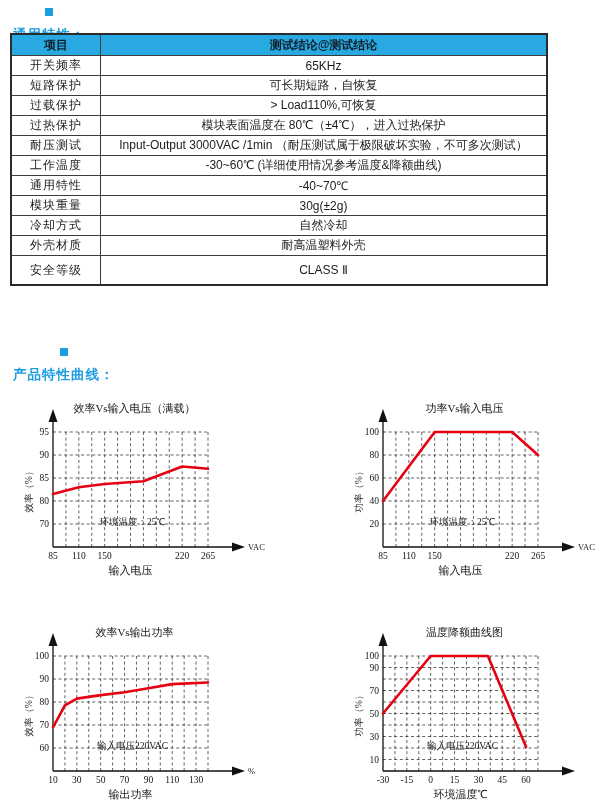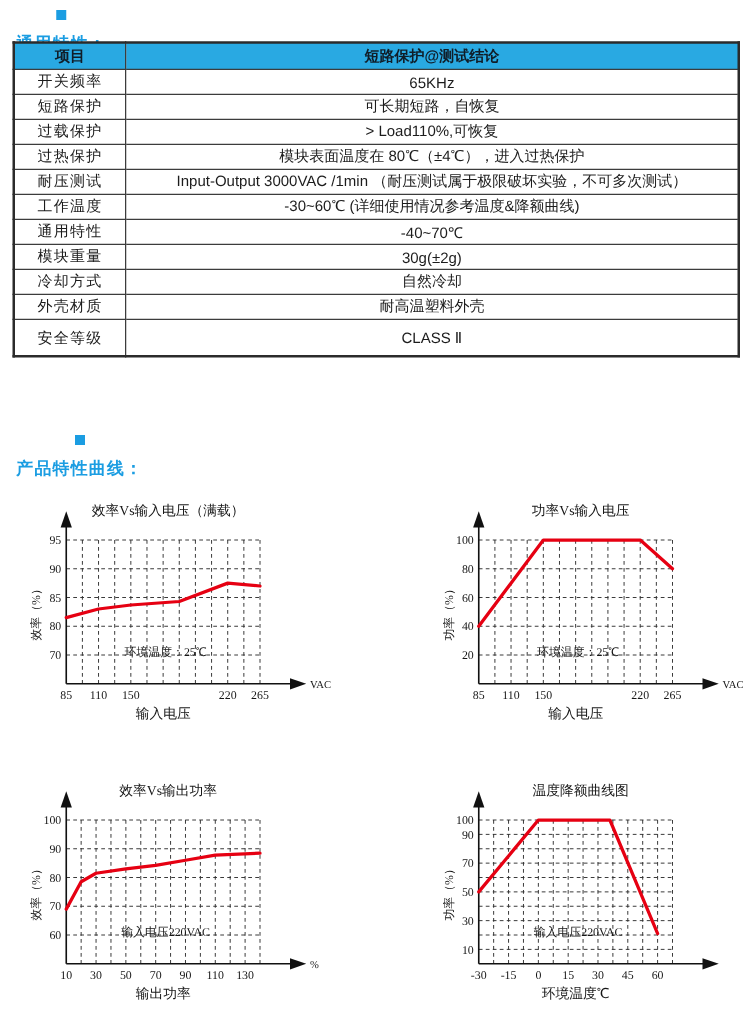--- a/index.html
+++ b/index.html
@@ -8,21 +8,21 @@
     font-family:"Liberation Sans",sans-serif;color:#1a1a1a;
   }
   
   .sec{position:absolute;display:flex;align-items:center;gap:10px;flex-direction:column;}
   .sec-1{left:13px;top:8px;}
   .sec-2{left:13px;top:348px;}
   .bullet{width:8px;height:8px;background:#1B9DE2;flex:0 0 auto;}
   .sec-title{color:#1B9DE2;font-weight:bold;font-size:13.5px;letter-spacing:1px;}
   
   table.spec{
-    position:absolute;left:10px;top:33px;width:582px;
+    position:absolute;left:10px;top:33px;width:538px;
     border-collapse:collapse;font-size:12px;color:#1c1c1c;
     border:2px solid #2b2b2b;table-layout:fixed;
   }
   table.spec th,table.spec td{border:1px solid #3c3c3c;padding:0;}
   table.spec thead th{
     background:#29A9E2;color:#101d28;font-weight:bold;height:20px;text-align:center;
   }
   table.spec thead th.col-item{width:88px;}
   table.spec tbody th{
     width:88px;text-align:center;font-weight:normal;height:19px;letter-spacing:1px;
@@ -44,21 +44,21 @@
 
 <div class="sec sec-1">
   <span class="bullet"></span>
   <span class="sec-title">通用特性：</span>
 </div>
 
 <table class="spec">
   <thead>
     <tr>
       <th class="col-item">项目</th>
-      <th>短路保护@测试结论</th>
+      <th>测试结论@测试结论</th>
     </tr>
   </thead>
   <tbody>
       <tr>
         <th>开关频率</th>
         <td>65KHz</td>
       </tr>
       <tr>
         <th>短路保护</th>
         <td>可长期短路，自恢复</td>

